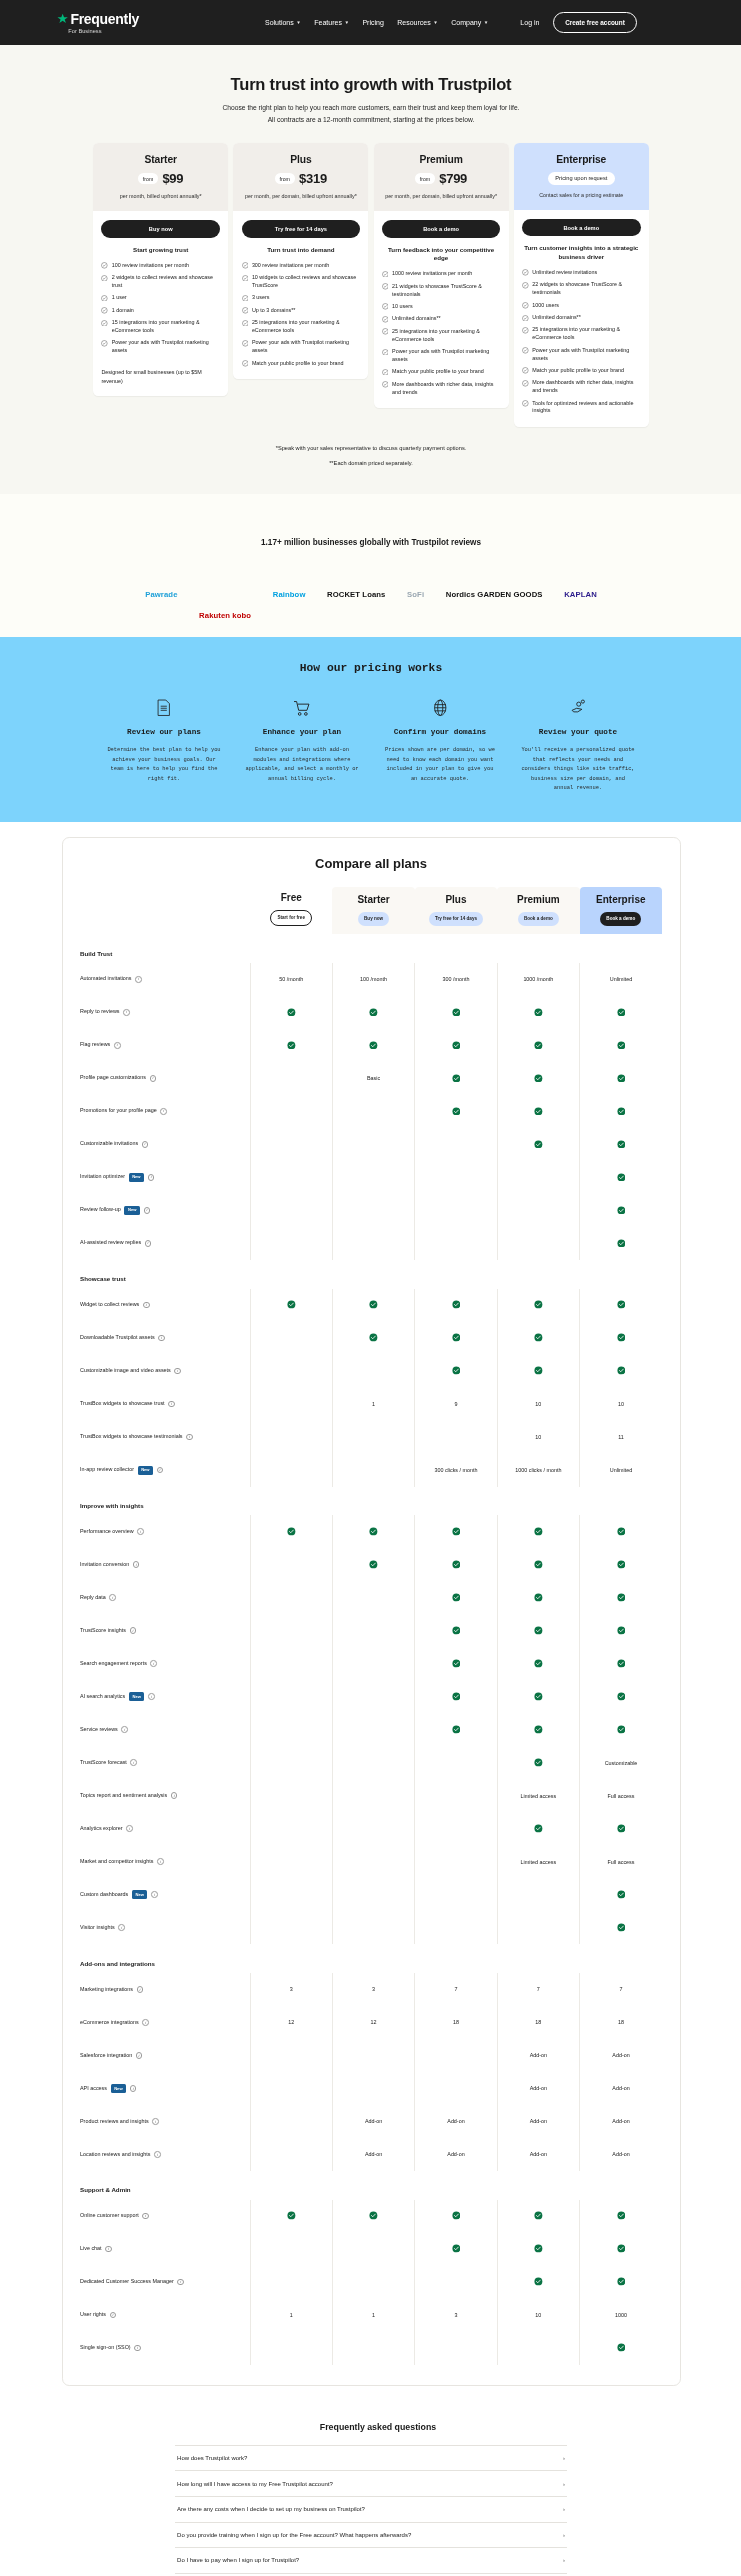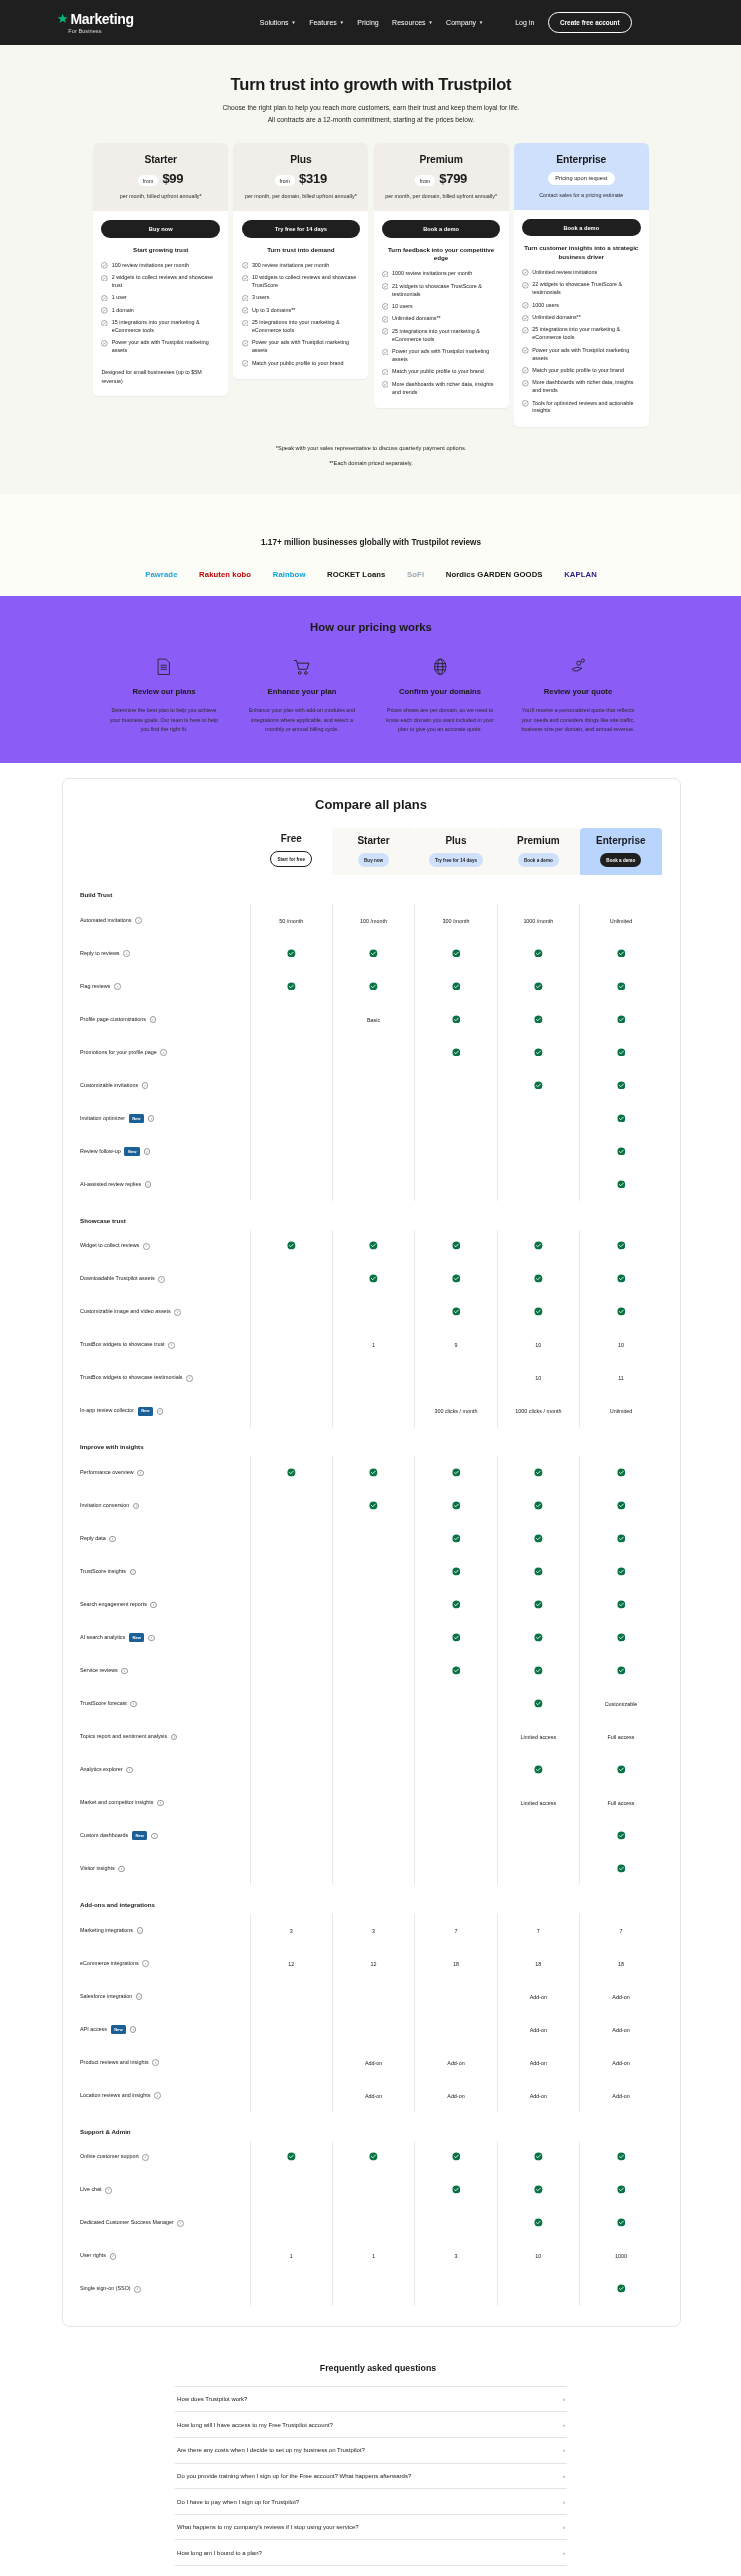--- a/index.html
+++ b/index.html
@@ -29,42 +29,42 @@
   .hero h1 { font-size:16.5px; font-weight:bold; letter-spacing:-0.2px; }
   .hero p { font-size:6.7px; line-height:1.65; margin-top:8.2px; color:#222; }
 
   
   .plans-band { background:#f7f7f2; padding:0 0 23px; }
   .plans { display:flex; gap:5.2px; justify-content:center; align-items:flex-start; }
   .plan { width:135px; background:#fff; border-radius:5.2px; overflow:hidden; display:flex; flex-direction:column; box-shadow:0 0.5px 1px rgba(0,0,0,.05); }
   .plan-top { background:#f1eeea; padding:11.3px 9.3px 10.3px; text-align:center; }
   .plan.enterprise .plan-top { background:#cfe0fd; }
   .plan-name { font-size:10.3px; font-weight:bold; letter-spacing:-0.1px; }
-  .price-row { display:flex; align-items:flex-end; justify-content:center; gap:4.6px; margin-top:6.2px; }
+  .price-row { display:flex; align-items:center; justify-content:center; gap:4.6px; margin-top:6.2px; }
   .from-pill { background:#fff; border-radius:515px; font-size:5.2px; padding:2.6px 4.6px; }
   .price { font-size:13px; font-weight:bold; letter-spacing:-0.3px; }
   .request-pill { display:inline-block; background:#fff; border-radius:515px; font-size:5.7px; padding:3.6px 7.2px; margin-top:6.7px; }
   .plan-note { font-size:5.4px; margin-top:6.2px; line-height:1.5; color:#2b2b2b; }
   .plan-body { padding:9.3px 8.2px 11.3px; display:flex; flex-direction:column; flex:1; }
   .plan-btn { background:#1f1f1f; color:#fff; border:none; border-radius:515px; font-size:5.7px; font-weight:bold; padding:5.7px 0; width:100%; cursor:pointer; }
   .plan-tagline { font-size:6.2px; font-weight:bold; text-align:center; margin:8.2px 0 7.2px; line-height:1.4; }
   .feat-list { list-style:none; display:flex; flex-direction:column; gap:4.6px; }
   .feat { display:flex; gap:3.6px; font-size:5.4px; line-height:1.45; align-items:flex-start; }
   .feat-check { flex:0 0 auto; margin-top:0.5px; }
   .plan-footnote { font-size:5.4px; line-height:1.5; margin-top:auto; padding-top:13.4px; }
   .star-notes { text-align:center; font-size:5.7px; margin-top:14.4px; line-height:2.6; color:#222; }
 
   
   .logos-band { background:#fdfdf8; padding:24px 0 17.5px; text-align:center; }
   .logos-title { font-size:8.2px; font-weight:bold;margin-top:20px; }
   .logos-row { display:flex; justify-content:center; align-items:center; gap:21.6px; margin-top:23px; flex-wrap:wrap; }
   .brand { font-size:7.7px; font-weight:bold; letter-spacing:0.1px; }
 
   
-  .how-band { background:#8b5cf6; padding:25px 0 28px; }
+  .how-band { background:#7dd3fc; padding:25px 0 28px;font-family:Liberation Mono, monospace; }
   .how-title { text-align:center; font-size:11.3px; font-weight:bold; }
   .how-cols { display:flex; justify-content:center; gap:0; margin-top:23px; }
   .how-col { width:138px; padding:0 11.3px; text-align:center; }
   .how-icon { height:21.6px; display:flex; align-items:center; justify-content:center; }
   .how-h { font-size:7.7px; font-weight:bold; margin-top:9.3px; }
   .how-p { font-size:5.4px; line-height:1.75; margin-top:10.3px; color:#2b2b2b; }
 
   
   .compare-band { background:#fff; padding:15.5px 0 20.6px; }
   .compare-card { width:619px; margin:0 auto; border:0.5px solid #e7e5e0; border-radius:7.2px; padding:17.5px 17.5px 20.6px; }
@@ -105,21 +105,21 @@
 </style>
 </head>
 <body>
 
 <header class="site-header">
   <div class="logo-wrap">
     <div class="logo-row">
       <svg class="logo-star" viewBox="0 0 24 24">
           <path d="M12 1.5l2.9 7.6H23l-6.6 4.8 2.5 7.6L12 16.6 5.1 21.5l2.5-7.6L1 9.1h8.1z" fill="#00b67a"></path>
         </svg>
-      <span class="logo-text">Marketing</span>
+      <span class="logo-text">Frequently</span>
     </div>
     <span class="logo-sub">For Business</span>
   </div>
   <nav class="main-nav">
     <div class="nav-item">
         <span>Solutions</span>
         <span class="caret">▼</span>
       </div>
     <div class="nav-item">
         <span>Features</span>
@@ -430,21 +430,21 @@
   <div class="star-notes">
     <div>*Speak with your sales representative to discuss quarterly payment options.</div>
     <div>**Each domain priced separately.</div>
   </div>
 </section>
 
 <section class="logos-band">
   <div class="logos-title">1.17+ million businesses globally with Trustpilot reviews</div>
   <div class="logos-row" id="logos">
       <div class="brand" style="color: rgb(31, 160, 216);">Pawrade</div>
-      <div class="brand" style="color: rgb(191, 0, 0);">Rakuten kobo</div>
+      <div class="brand" style="color: rgb(191, 0, 0); margin-top: 41px;">Rakuten kobo</div>
       <div class="brand" style="color: rgb(0, 160, 224);">Rainbow</div>
       <div class="brand" style="color: rgb(17, 17, 17);">ROCKET Loans</div>
       <div class="brand" style="color: rgb(154, 167, 177);">SoFi</div>
       <div class="brand" style="color: rgb(17, 17, 17);">Nordics GARDEN GOODS</div>
       <div class="brand" style="color: rgb(42, 26, 138);">KAPLAN</div>
     </div>
 </section>
 
 <section class="how-band">
   <div class="how-title">How our pricing works</div>

